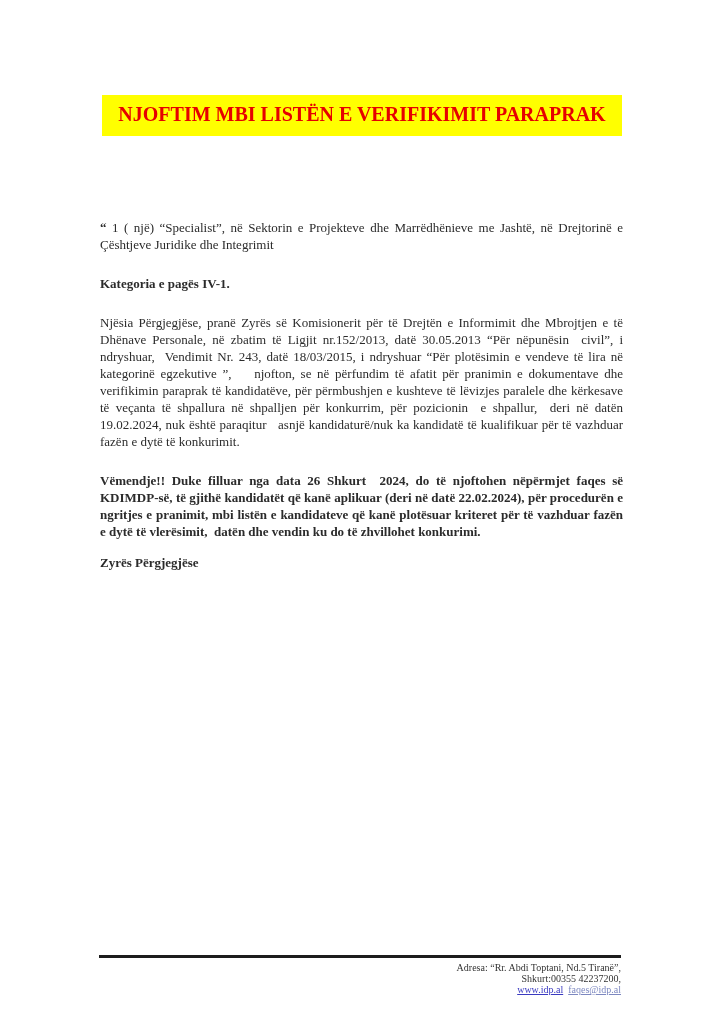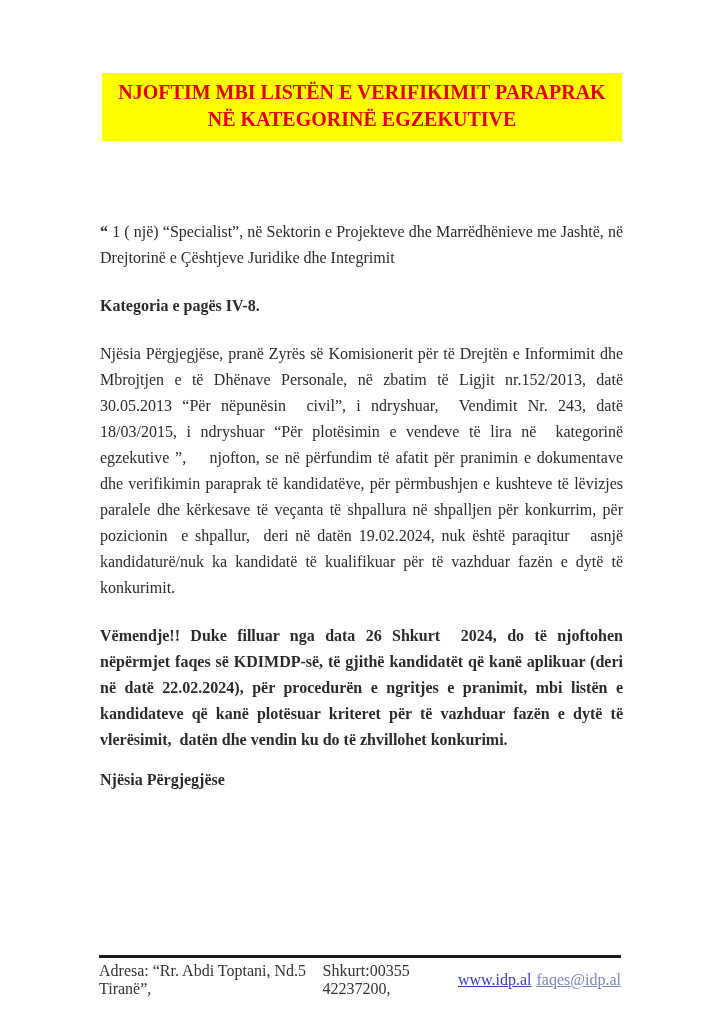--- a/index.html
+++ b/index.html
@@ -8,86 +8,86 @@
     width: 724px;
     height: 1024px;
     background: #ffffff;
     font-family: "Liberation Serif", "DejaVu Serif", serif;
     color: #2b2b2b;
     overflow: hidden;
   }
   .banner {
     position: absolute;
     left: 102px;
-    top: 73px;
+    top: 95px;
     width: 520px;
     background: var(--banner-bg, #ffff00);
     color: var(--banner-fg, #e60000);
     text-align: center;
     font-weight: bold;
     font-size: 20px;
     line-height: 27px;
     padding: 6px 0 8px 0;
     box-sizing: border-box;
   }
   .content {
     position: absolute;
     left: 100px;
     top: 179px;
     width: 523px;
   }
   .para {
     margin: 0 0 0 0;
-    font-size: 16px;
-    line-height: 26px;
+    font-size: 13px;
+    line-height: 17px;
     text-align: justify;
     white-space: pre-wrap;
   }
   .para.bold { font-weight: bold; }
   .mt-first { margin-top: 40px; }
   .mt-block { margin-top: 22px; }
   .mt-small { margin-top: 14px; }
   .footer {
     position: absolute;
     left: 99px;
     top: 955px;
     width: 522px;
     border-top: 3px solid #1c1c1c;
     padding-top: 4px;
     display: flex;
     justify-content: space-between;
-    align-items: center;
-    font-size: 16px;
+    align-items: flex-end;
+    font-size: 10px;
     color: #333333;
+    flex-direction: column;
   }
   .footer .links a { text-decoration: underline; cursor: pointer; }
   .footer .links a.website { color: var(--link-color, #3a3ac0); margin-right: 5px; }
   .footer .links a.email { color: var(--email-color, #7d88c0); }
 </style>
 </head>
 <body>
 
 <div class="page">
 
   <div class="banner">
     <div>NJOFTIM MBI LISTËN E VERIFIKIMIT PARAPRAK</div>
-    <div>NË KATEGORINË EGZEKUTIVE</div>
   </div>
 
   <div class="content">
     <p class="para mt-first"><span style="font-weight:bold">“ </span><span>1 ( një) “Specialist”, në Sektorin e Projekteve dhe Marrëdhënieve me Jashtë, në Drejtorinë e Çështjeve Juridike dhe Integrimit</span></p>
 
-    <p class="para bold mt-block">Kategoria e pagës IV-8.</p>
+    <p class="para bold mt-block">Kategoria e pagës IV-1.</p>
 
     <p class="para mt-block">Njësia Përgjegjëse, pranë Zyrës së Komisionerit për të Drejtën e Informimit dhe Mbrojtjen e të Dhënave Personale, në zbatim të Ligjit nr.152/2013, datë 30.05.2013 “Për nëpunësin  civil”, i ndryshuar,  Vendimit Nr. 243, datë 18/03/2015, i ndryshuar “Për plotësimin e vendeve të lira në  kategorinë egzekutive ”,    njofton, se në përfundim të afatit për pranimin e dokumentave dhe verifikimin paraprak të kandidatëve, për përmbushjen e kushteve të lëvizjes paralele dhe kërkesave të veçanta të shpallura në shpalljen për konkurrim, për pozicionin  e shpallur,  deri në datën 19.02.2024, nuk është paraqitur   asnjë kandidaturë/nuk ka kandidatë të kualifikuar për të vazhduar fazën e dytë të konkurimit.</p>
 
 
     <p class="para bold mt-block">Vëmendje!! Duke filluar nga data 26 Shkurt  2024, do të njoftohen nëpërmjet faqes së KDIMDP-së, të gjithë kandidatët që kanë aplikuar (deri në datë 22.02.2024), për procedurën e ngritjes e pranimit, mbi listën e kandidateve që kanë plotësuar kriteret për të vazhduar fazën e dytë të vlerësimit,  datën dhe vendin ku do të zhvillohet konkurimi.</p>
 
-    <p class="para bold mt-small">Njësia Përgjegjëse</p>
+    <p class="para bold mt-small">Zyrës Përgjegjëse</p>
   </div>
 
   <div class="footer">
     <span>Adresa: “Rr. Abdi Toptani, Nd.5 Tiranë”,</span>
     <span>Shkurt:00355 42237200,</span>
     <span class="links"><a class="website">www.idp.al</a><a class="email">faqes@idp.al</a></span>
   </div>
 
 </div>
 

